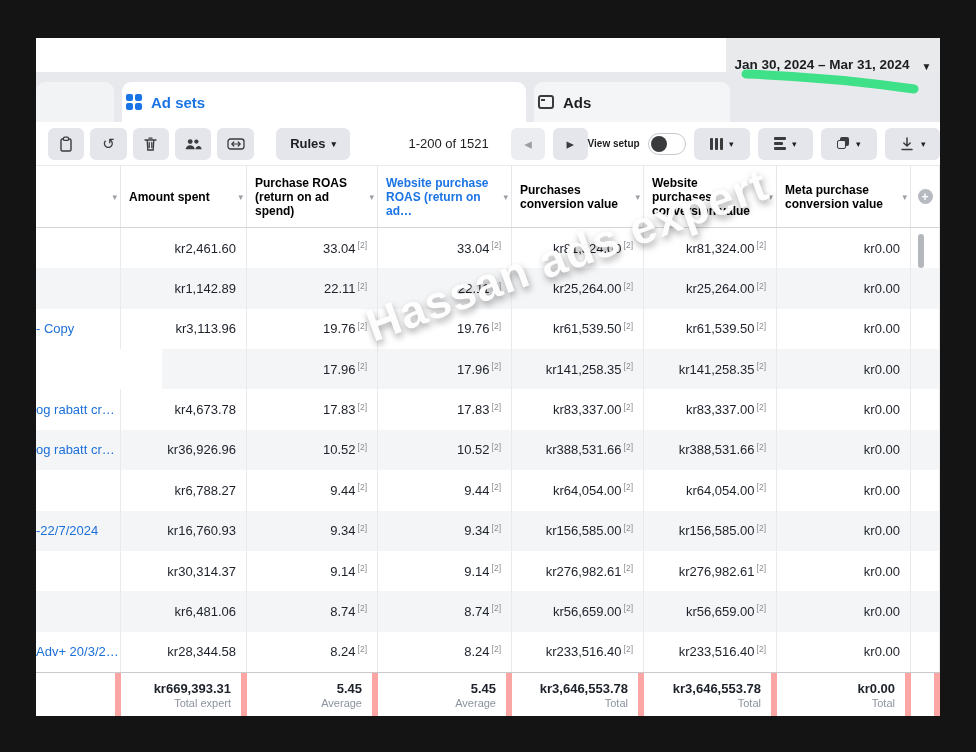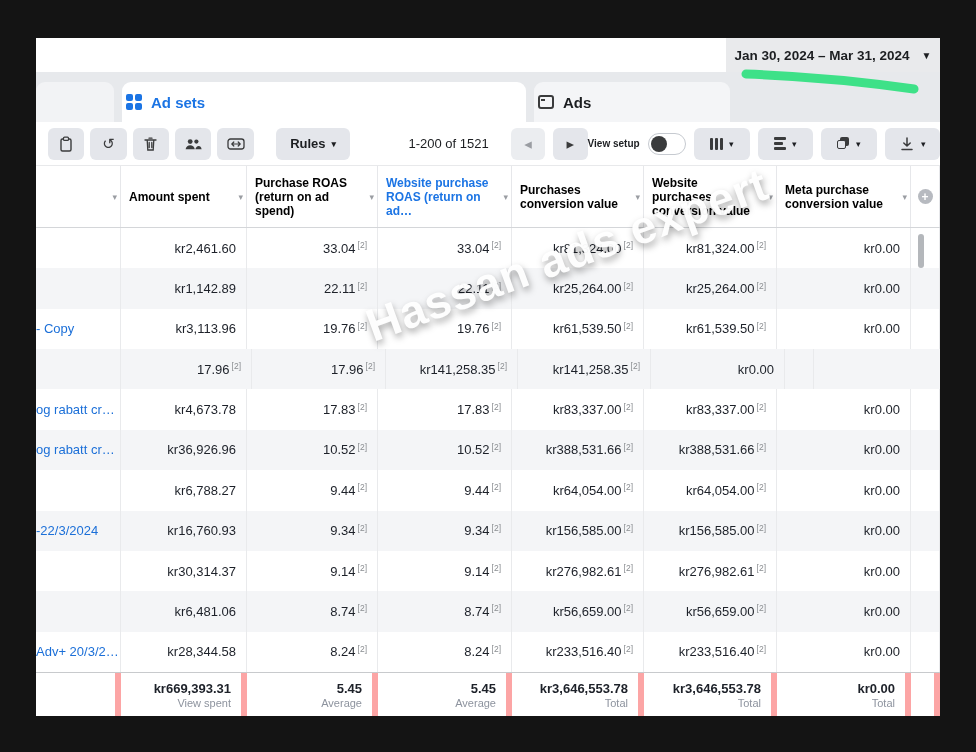--- a/index.html
+++ b/index.html
@@ -3,21 +3,21 @@
 <meta charset="utf-8">
 <style>
   html,body{margin:0;padding:0;width:976px;height:752px;overflow:hidden;background:#141414;
     font-family:"Liberation Sans", sans-serif;}
   .stage{position:absolute;left:0;top:0;width:976px;height:752px;background:#141414;}
   .window{position:absolute;left:36px;top:38px;width:904px;height:678px;background:#ffffff;}
 
   
   .topbar{position:absolute;left:0;top:0;width:904px;height:34px;background:#ffffff;}
   .datebtn{position:absolute;right:0;top:0;width:214px;height:34px;background:#e9eaec;
-    display:flex;align-items:center;justify-content:center;gap:12px;cursor:pointer;}
+    display:flex;align-items:flex-end;justify-content:center;gap:12px;cursor:pointer;}
   .datebtn .dtext{font-size:13.5px;font-weight:bold;color:#1c1e21;}
   .datebtn .dcaret{font-size:10px;color:#1c1e21;}
 
   
   .tabrow{position:absolute;left:0;top:34px;width:904px;height:50px;background:#e7e9ec;}
   .tabcard{position:absolute;top:10px;height:40px;border-radius:9px 9px 0 0;display:flex;
     align-items:center;gap:9px;padding:0 4px;box-sizing:border-box;cursor:pointer;}
   .tab-campaigns{left:0;width:78px;background:#f2f3f5;}
   .tab-adsets{left:86px;width:404px;background:#ffffff;}
   .tab-ads{left:498px;width:196px;background:#f4f5f7;}
@@ -65,21 +65,21 @@
     box-sizing:border-box;padding:4px 16px 4px 8px;}
   .hl{font-size:12px;font-weight:bold;color:#000000;line-height:14px;}
   .hl.blue{color:#1b74e4;}
   .hcaret{position:absolute;right:3px;top:50%;transform:translateY(-50%);font-size:9px;color:#9a9da2;}
   .w0{width:85px;}.w1{width:126px;}.w2{width:131px;}.w3{width:134px;}
   .w4{width:132px;}.w5{width:133px;}.w6{width:134px;}.w7{width:29px;}
   .plus-circle{width:15px;height:15px;border-radius:50%;background:#b7bac0;color:#ffffff;
     font-size:12px;font-weight:bold;display:flex;align-items:center;justify-content:center;margin:0 auto;cursor:pointer;}
   .hc.plusc{justify-content:center;padding:0;}
 
-  .tbody{position:absolute;left:0;top:190px;width:904px;height:444px;display:flex;flex-direction:column;}
+  .tbody{position:absolute;left:0;top:190px;width:904px;height:444px;display:flex;flex-direction:column;align-items:flex-end;}
   .trow{flex:1;display:flex;background:#ffffff;}
   .trow.alt{background:#f4f5f7;}
   .c{box-sizing:border-box;border-right:1px solid #e9eaec;display:flex;align-items:center;
     font-size:13px;color:#1d2129;overflow:hidden;white-space:nowrap;}
   .c.num{justify-content:flex-end;padding-right:10px;}
   .c.name{justify-content:flex-start;color:#1b6fd8;cursor:pointer;}
   .c sup{font-size:8.5px;color:#8a8d91;margin-left:2px;transform:translateY(-3px);}
 
   .tfoot{position:absolute;left:0;top:634px;width:904px;height:44px;background:#ffffff;
     border-top:1px solid #c8cacd;box-sizing:border-box;display:flex;}
@@ -299,21 +299,21 @@
           <div class="c w0 name"></div>
           <div class="c w1 num">kr6,788.27</div>
           <div class="c w2 num">9.44<sup>[2]</sup></div>
           <div class="c w3 num">9.44<sup>[2]</sup></div>
           <div class="c w4 num">kr64,054.00<sup>[2]</sup></div>
           <div class="c w5 num">kr64,054.00<sup>[2]</sup></div>
           <div class="c w6 num">kr0.00</div>
           <div class="c w7"></div>
         </div>
         <div class="trow alt">
-          <div class="c w0 name">-22/3/2024</div>
+          <div class="c w0 name">-22/7/2024</div>
           <div class="c w1 num">kr16,760.93</div>
           <div class="c w2 num">9.34<sup>[2]</sup></div>
           <div class="c w3 num">9.34<sup>[2]</sup></div>
           <div class="c w4 num">kr156,585.00<sup>[2]</sup></div>
           <div class="c w5 num">kr156,585.00<sup>[2]</sup></div>
           <div class="c w6 num">kr0.00</div>
           <div class="c w7"></div>
         </div>
         <div class="trow">
           <div class="c w0 name"></div>
@@ -344,21 +344,21 @@
           <div class="c w5 num">kr233,516.40<sup>[2]</sup></div>
           <div class="c w6 num">kr0.00</div>
           <div class="c w7"></div>
         </div>
       </div>
 
     <div class="tfoot">
       <div class="fc w0"></div>
       <div class="fc w1">
         <span class="tv">kr669,393.31</span>
-        <span class="tl">View spent</span>
+        <span class="tl">Total expert</span>
       </div>
       <div class="fc w2">
         <span class="tv">5.45</span>
         <span class="tl">Average</span>
       </div>
       <div class="fc w3">
         <span class="tv">5.45</span>
         <span class="tl">Average</span>
       </div>
       <div class="fc w4">

